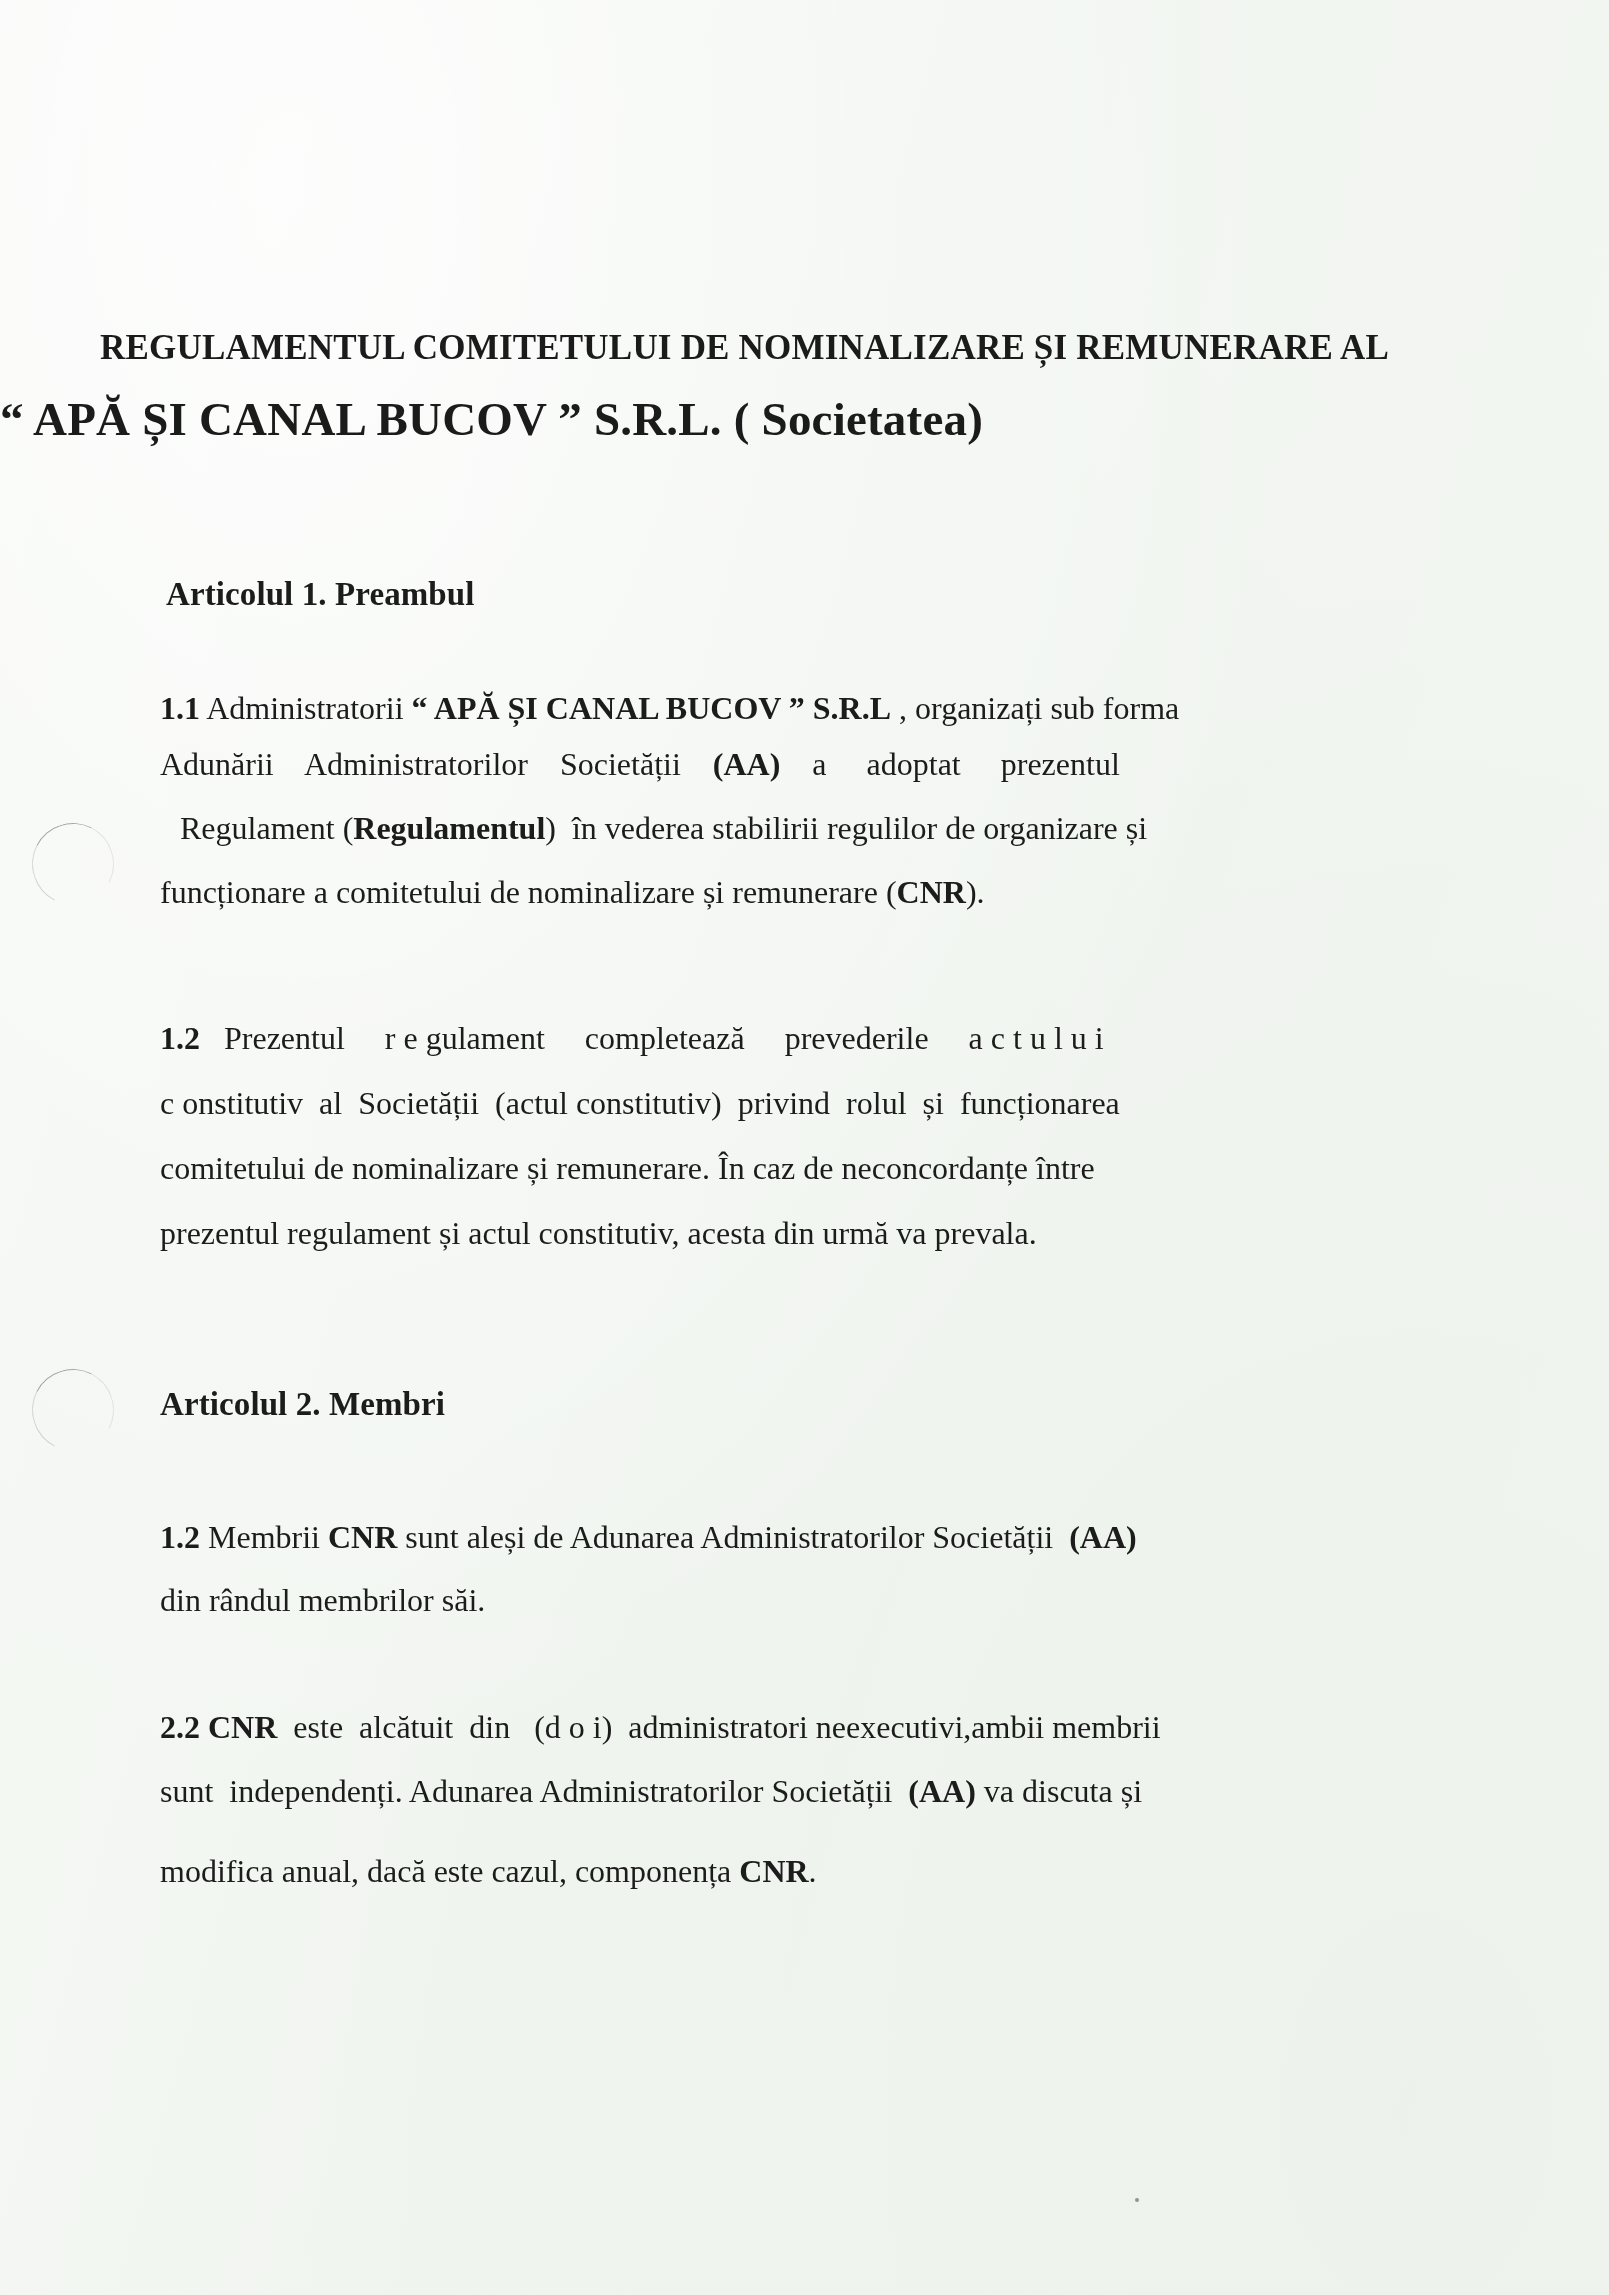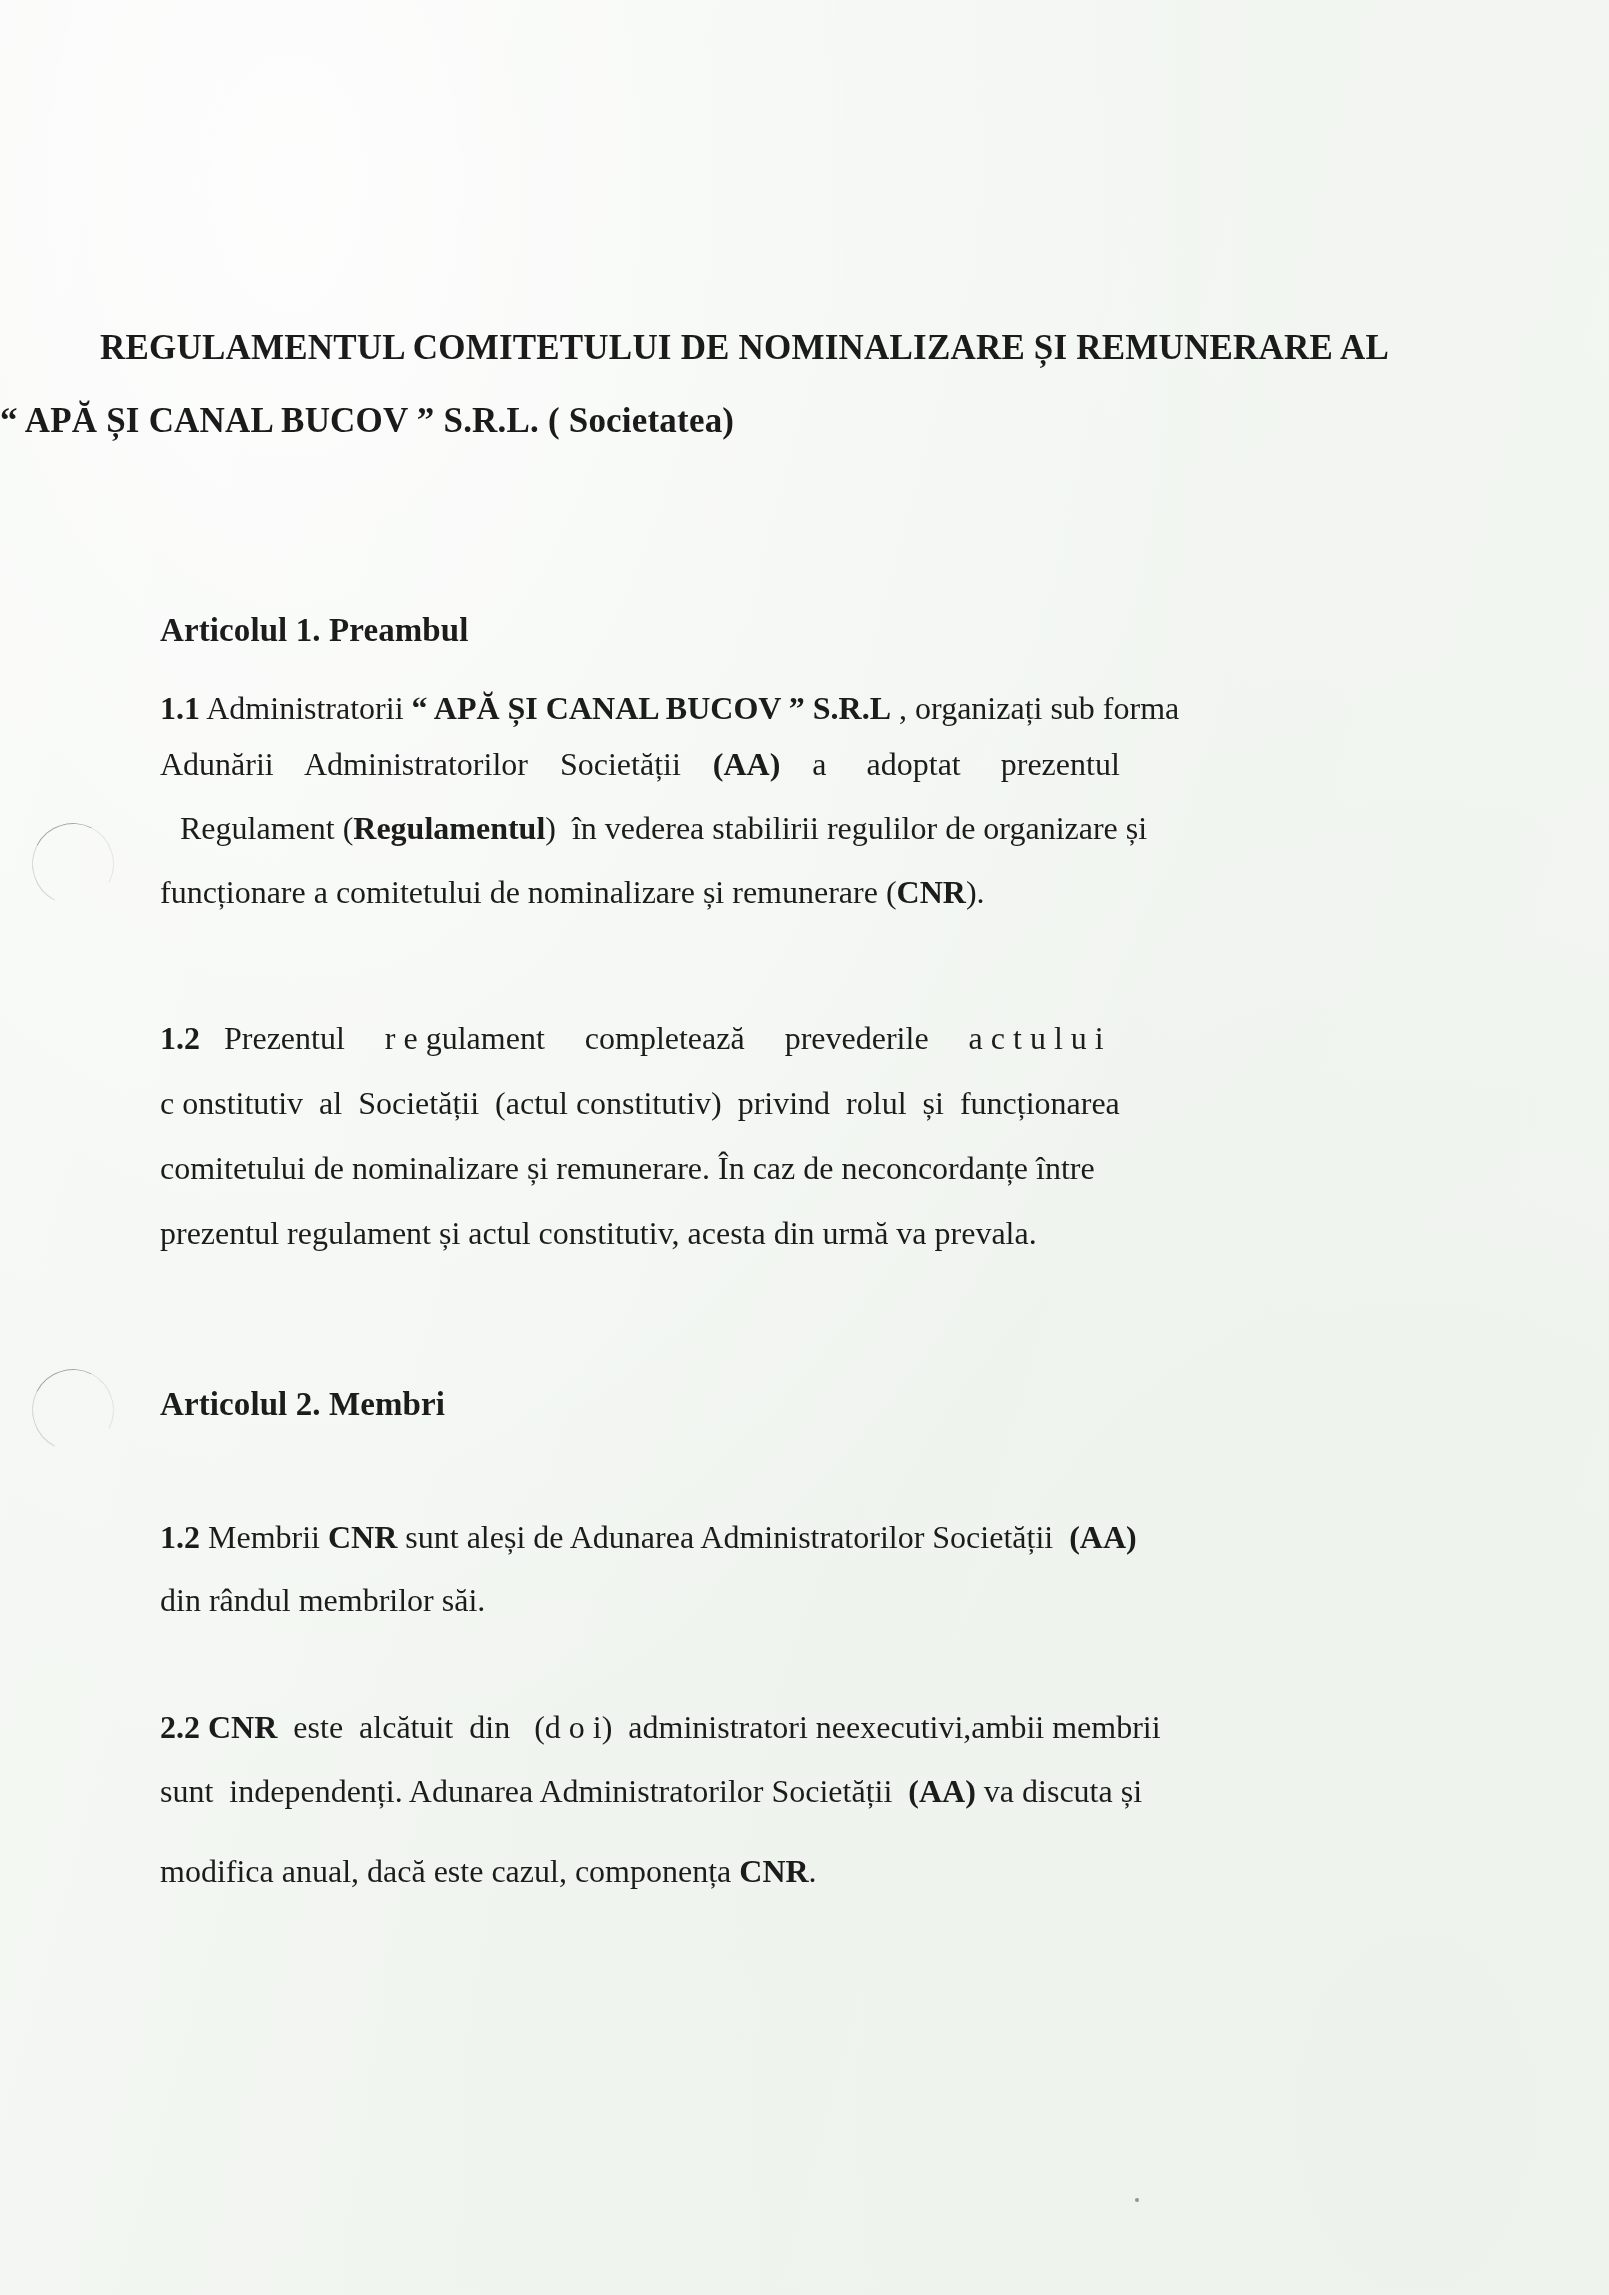--- a/index.html
+++ b/index.html
@@ -45,23 +45,23 @@
   }
   .doc-title .title-line {
     font-weight: bold;
     font-size: 35px;
     letter-spacing: 0.2px;
     line-height: 1.18;
     padding: 0 100px;
   }
   .doc-title .title-line-2 {
     font-weight: bold;
-    font-size: 35px;
+    font-size: 47px;
     letter-spacing: 0.2px;
-    margin-top: 33px;
+    margin-top: 24px;
   }
 
   
   .block {
     position: absolute;
     left: 160px;
     width: 1269px;
     color: #1c1c1c;
   }
   .heading {
@@ -110,21 +110,21 @@
 <div class="page">
   <div class="paper-grain"></div>
 
   <div class="content">
 
     <div class="doc-title">
       <div class="title-line">REGULAMENTUL COMITETULUI DE NOMINALIZARE ȘI REMUNERARE AL</div>
       <div class="title-line-2">“ APĂ ȘI CANAL BUCOV ” S.R.L. ( Societatea)</div>
     </div>
 
-    <div class="block heading" style="top:612px;">Articolul 1. Preambul</div>
+    <div class="block heading" style="top:576px;margin-left:6px;">Articolul 1. Preambul</div>
 
     <div class="block para" style="top:692px;">
       <span class="ln"><span style="font-weight: bold;">1.1</span><span> Administratorii </span><span style="font-weight: bold;">“ APĂ ȘI CANAL BUCOV ” S.R.L</span><span> , organizați sub forma</span></span>
       <span class="ln" style="margin-top:24px;"><span>Adunării    Administratorilor    Societății    </span><span style="font-weight: bold;">(AA)</span><span>    a     adoptat     prezentul</span></span>
       <span class="ln" style="margin-top:32px;margin-left:20px;"><span>Regulament (</span><span style="font-weight: bold;">Regulamentul</span><span>)  în vederea stabilirii regulilor de organizare și</span></span>
       <span class="ln" style="margin-top:32px;"><span>funcționare a comitetului de nominalizare și remunerare (</span><span style="font-weight: bold;">CNR</span><span>).</span></span>
     </div>
 
     <div class="block para" style="top:1022px;">
       <span class="ln"><span style="font-weight: bold;">1.2</span><span>   Prezentul     r e gulament     completează     prevederile     a c t u l u i</span></span>

